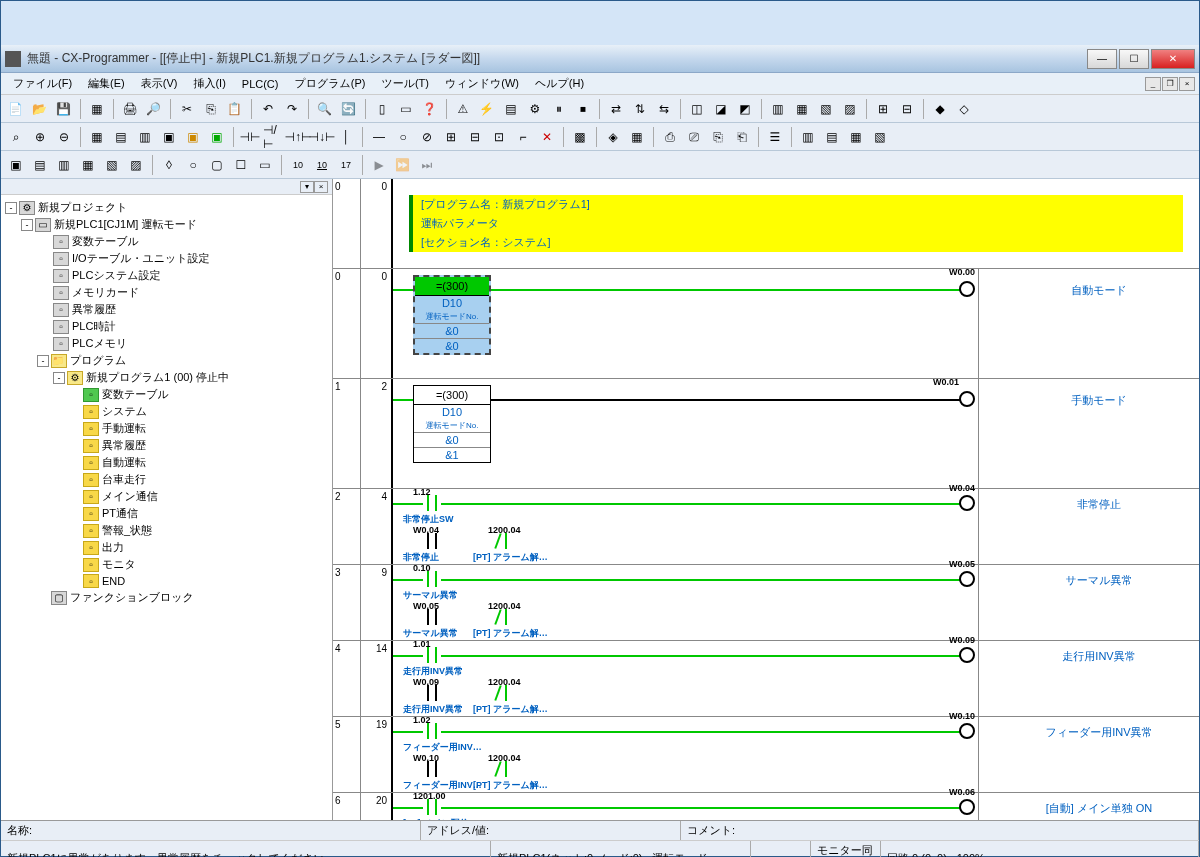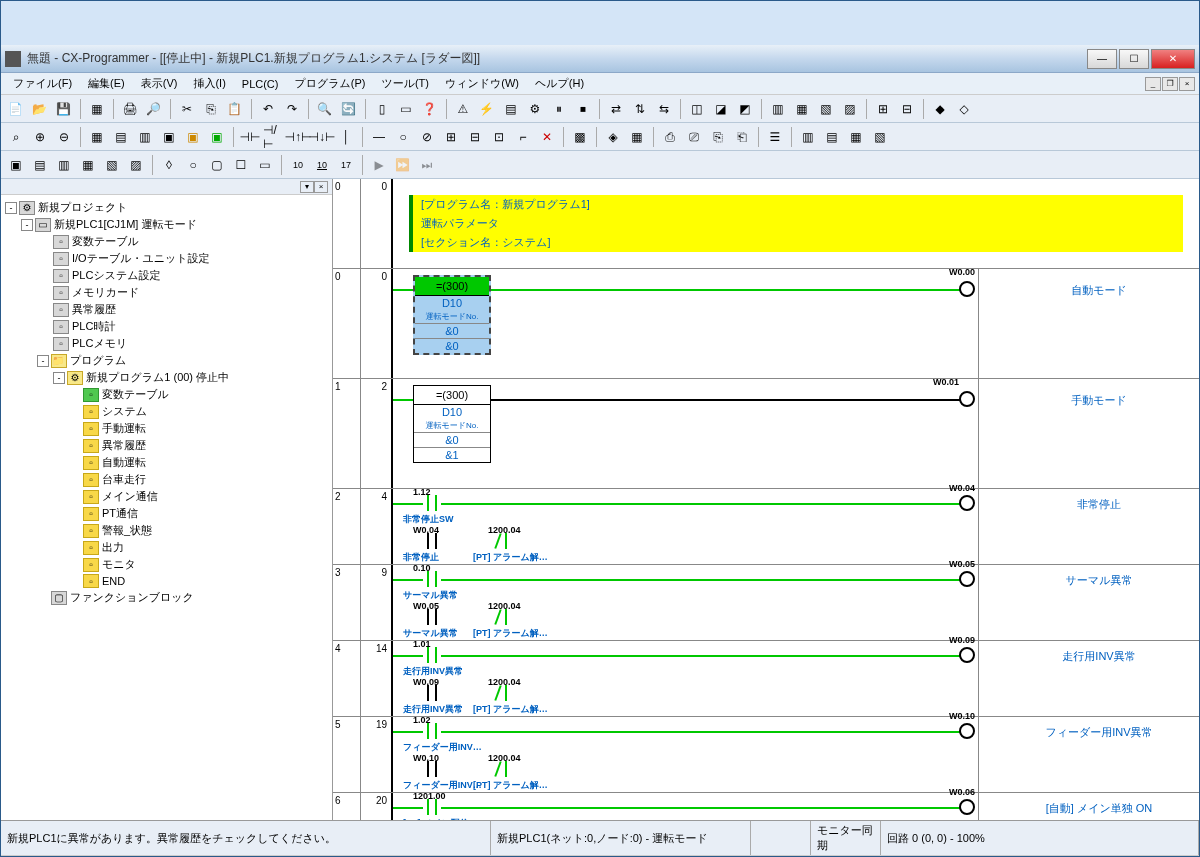--- a/index.html
+++ b/index.html
@@ -495,20 +495,31 @@
         <div class="hscroll-track">
             <div class="hscroll-thumb"></div>
           </div>
         <div class="hscroll-btn">▶</div>
       </div>
     </div>
   </div>
 
   <div class="statusbar">
     <div class="sb-row">
+      <div class="sb-cell" style="width:420px">
+          <span>名称:</span>
+        </div>
+      <div class="sb-cell" style="width:260px">
+          <span>アドレス/値:</span>
+        </div>
+      <div class="sb-cell" style="flex:1">
+          <span>コメント:</span>
+        </div>
+    </div>
+    <div class="sb-row">
       <div class="sb-cell" style="width:490px">
           <span>新規PLC1に異常があります。異常履歴をチェックしてください。</span>
         </div>
       <div class="sb-cell" style="width:260px">
           <span>新規PLC1(ネット:0,ノード:0) - 運転モード</span>
         </div>
       <div class="sb-cell" style="width:60px"></div>
       <div class="sb-cell" style="width:70px">
           <span>モニター同期</span>
         </div>

